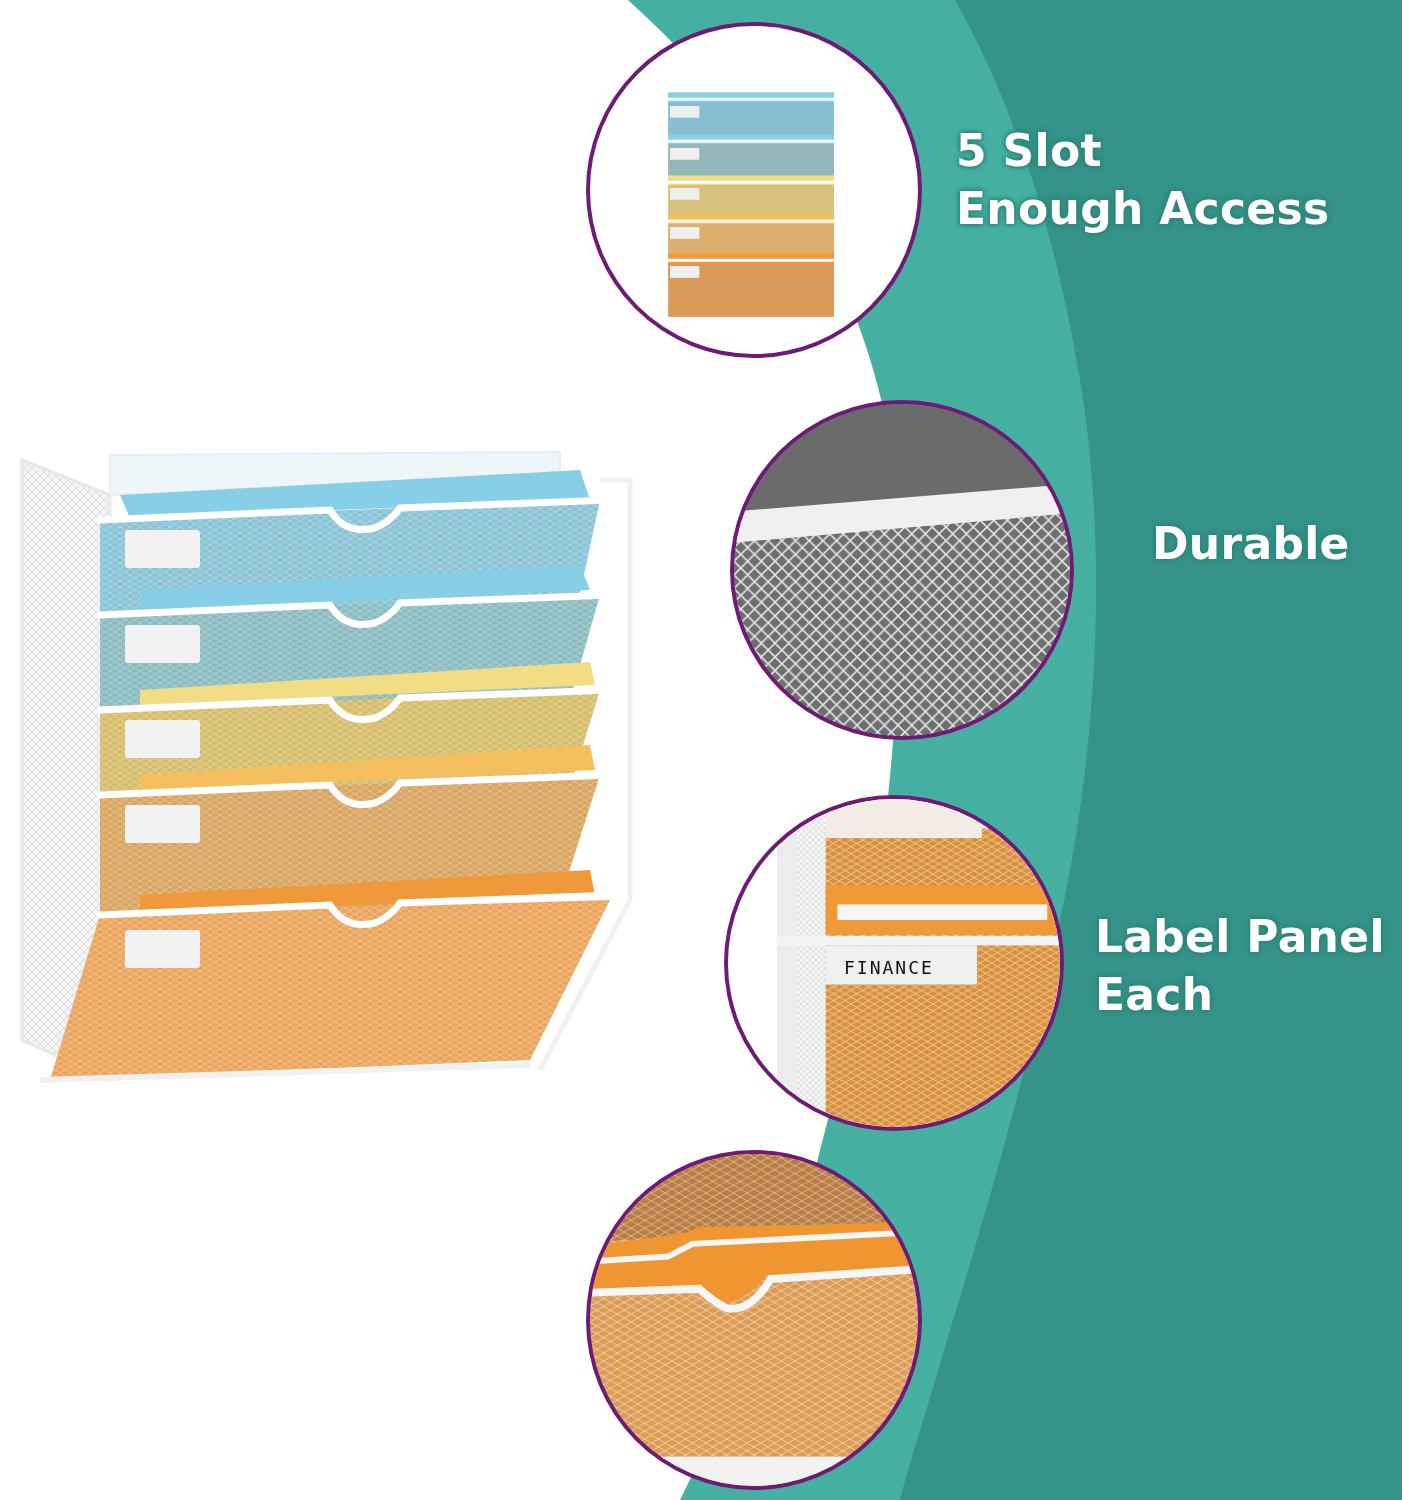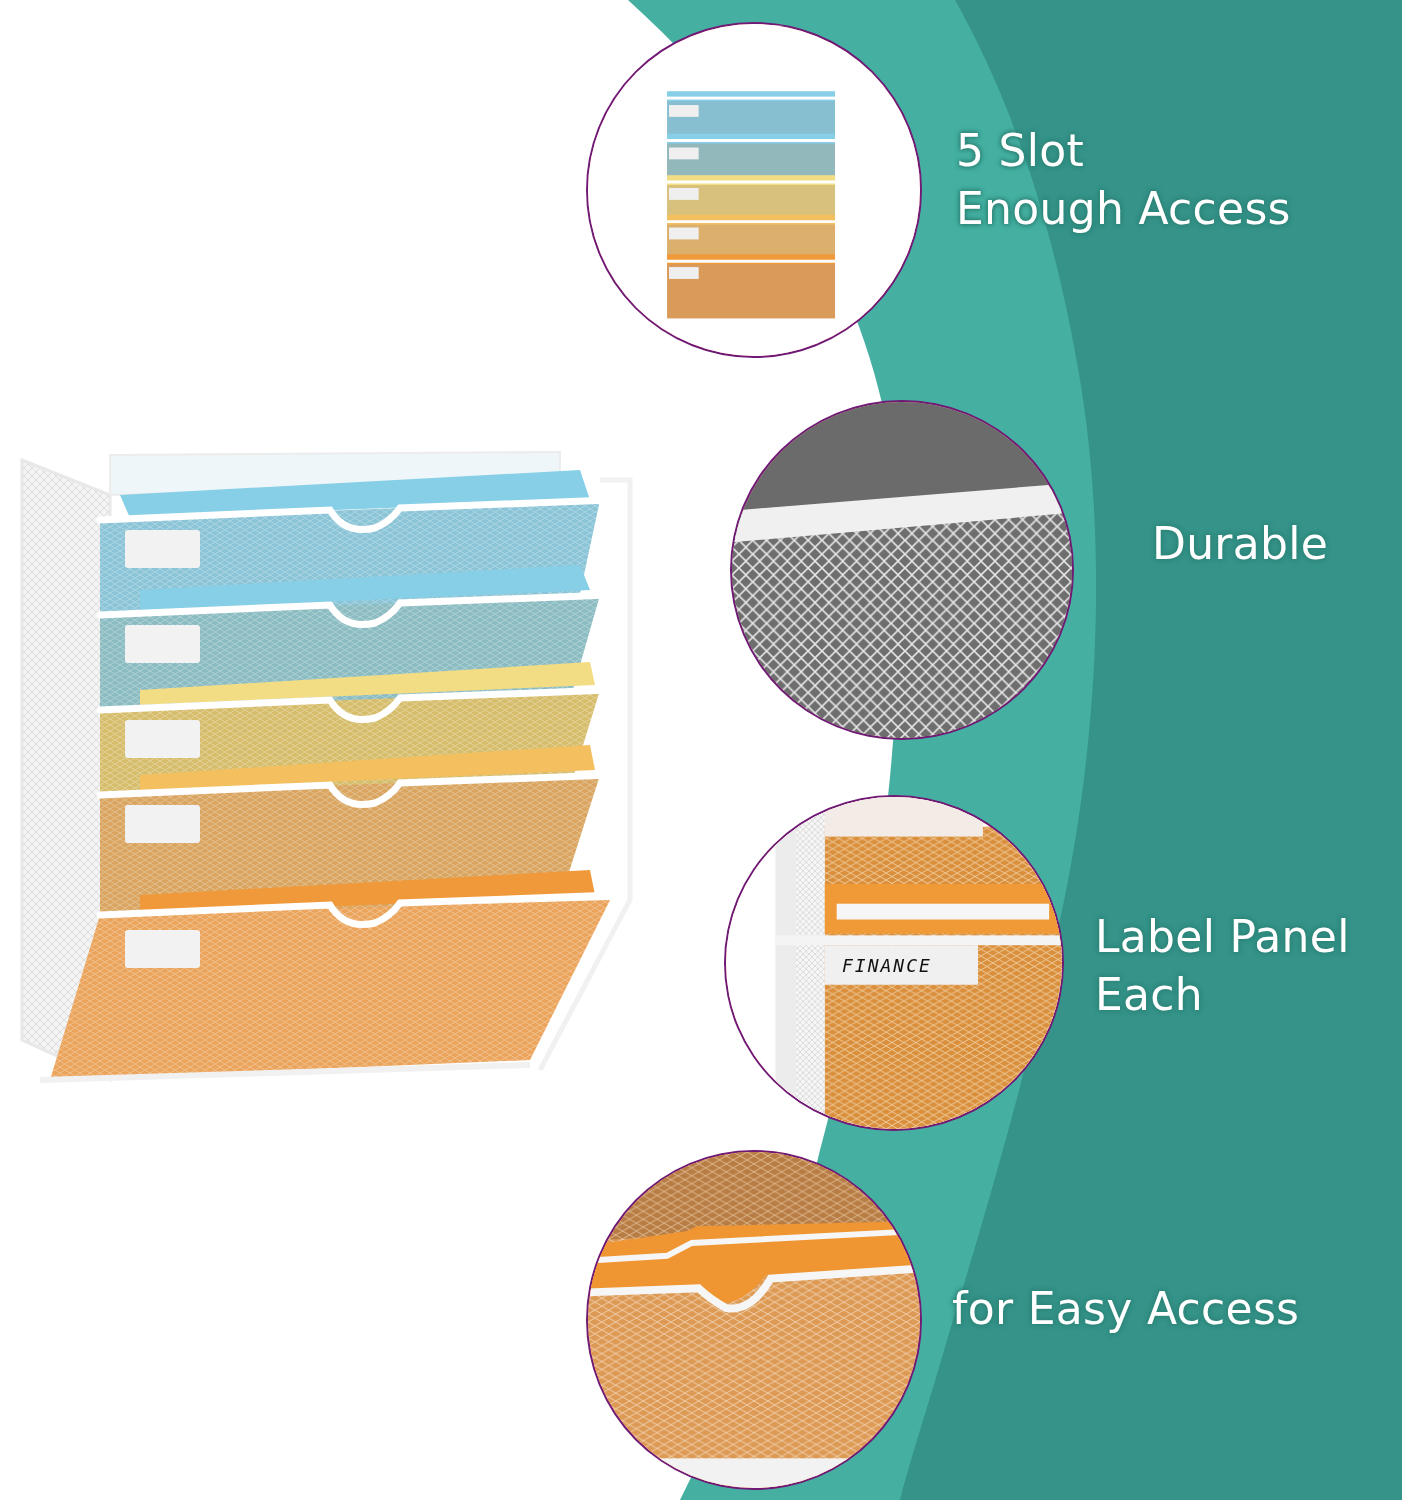--- a/index.html
+++ b/index.html
@@ -1,21 +1,21 @@
 <!DOCTYPE html>
 <html><head>
 <meta charset="utf-8">
 <style>
   html, body { margin:0; padding:0; }
   body { width:1402px; height:1500px; position:relative; overflow:hidden; background:#ffffff;
          font-family:"DejaVu Sans","Liberation Sans",sans-serif; }
   .bg { position:absolute; inset:0; }
-  .feature-text { position:absolute; color:#ffffff; font-size:44px; line-height:58px; font-weight:400;
+  .feature-text { position:absolute; color:#ffffff; font-size:44px; line-height:58px; font-weight:700;
          text-shadow: 0 0 4px #2d8578, 0 0 4px #2d8578, 0 0 6px #2d8578; letter-spacing:0.3px; }
-  .circle { position:absolute; border-radius:50%; border:2px solid #701a75; overflow:hidden; background:#fca5a5; box-sizing:border-box;font-style:italic; }
+  .circle { position:absolute; border-radius:50%; border:4px solid #701a75; overflow:hidden; background:#3b82f6; box-sizing:border-box; }
   .circle svg { width:100%; height:100%; display:block; }
   .product { position:absolute; left:0; top:440px; width:660px; height:660px; }
   .finance-label { position:absolute; font-family:"DejaVu Sans Mono","Liberation Mono",monospace; font-size:18px; color:#111; letter-spacing:2px; }
 </style>
 </head>
 <body>
 
 <svg class="bg" width="1402" height="1500" viewBox="0 0 1402 1500">
   <path d="M628,0 C760,120 900,300 900,560 C900,820 860,1000 820,1150 C790,1280 720,1420 680,1500 L1402,1500 L1402,0 Z" fill="#45b0a2"></path>
   <path d="M955,0 C1000,80 1050,200 1080,380 C1110,560 1095,760 1060,920 C1030,1060 990,1200 950,1330 C930,1400 910,1460 900,1500 L1402,1500 L1402,0 Z" fill="#36938a"></path>
@@ -173,14 +173,13 @@
     </defs>
     <rect width="336" height="340" fill="url(#meshO2)"></rect>
     <polygon points="0,0 336,0 336,70 0,90" fill="url(#meshO3)"></polygon>
     <path d="M0,95 L100,80 L110,75 L336,70 L336,115 L180,125 Q150,160 130,150 Q120,140 110,135 L0,140 Z" fill="#ef9633"></path>
     <path d="M0,110 L80,105 L105,92 L336,80" fill="none" stroke="#f6f6f6" stroke-width="6"></path>
     <path d="M0,142 L112,138 Q125,150 140,158 Q165,162 185,128 L336,118" fill="none" stroke="#f6f6f6" stroke-width="8"></path>
     <rect x="0" y="310" width="336" height="30" fill="#f2f2f2"></rect>
   </svg>
 </div>
 <div class="feature-text" style="left:952px;top:1280px;">
-  <div>for Easy Access</div>
 </div>
 
 </body></html>

